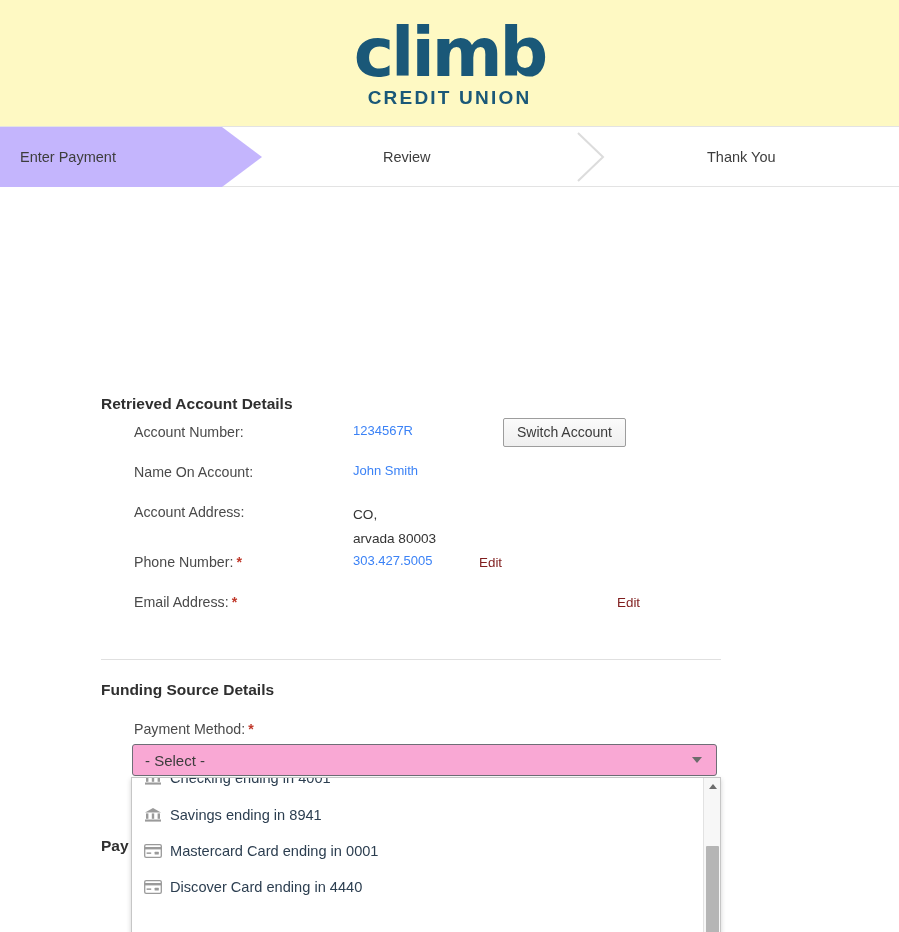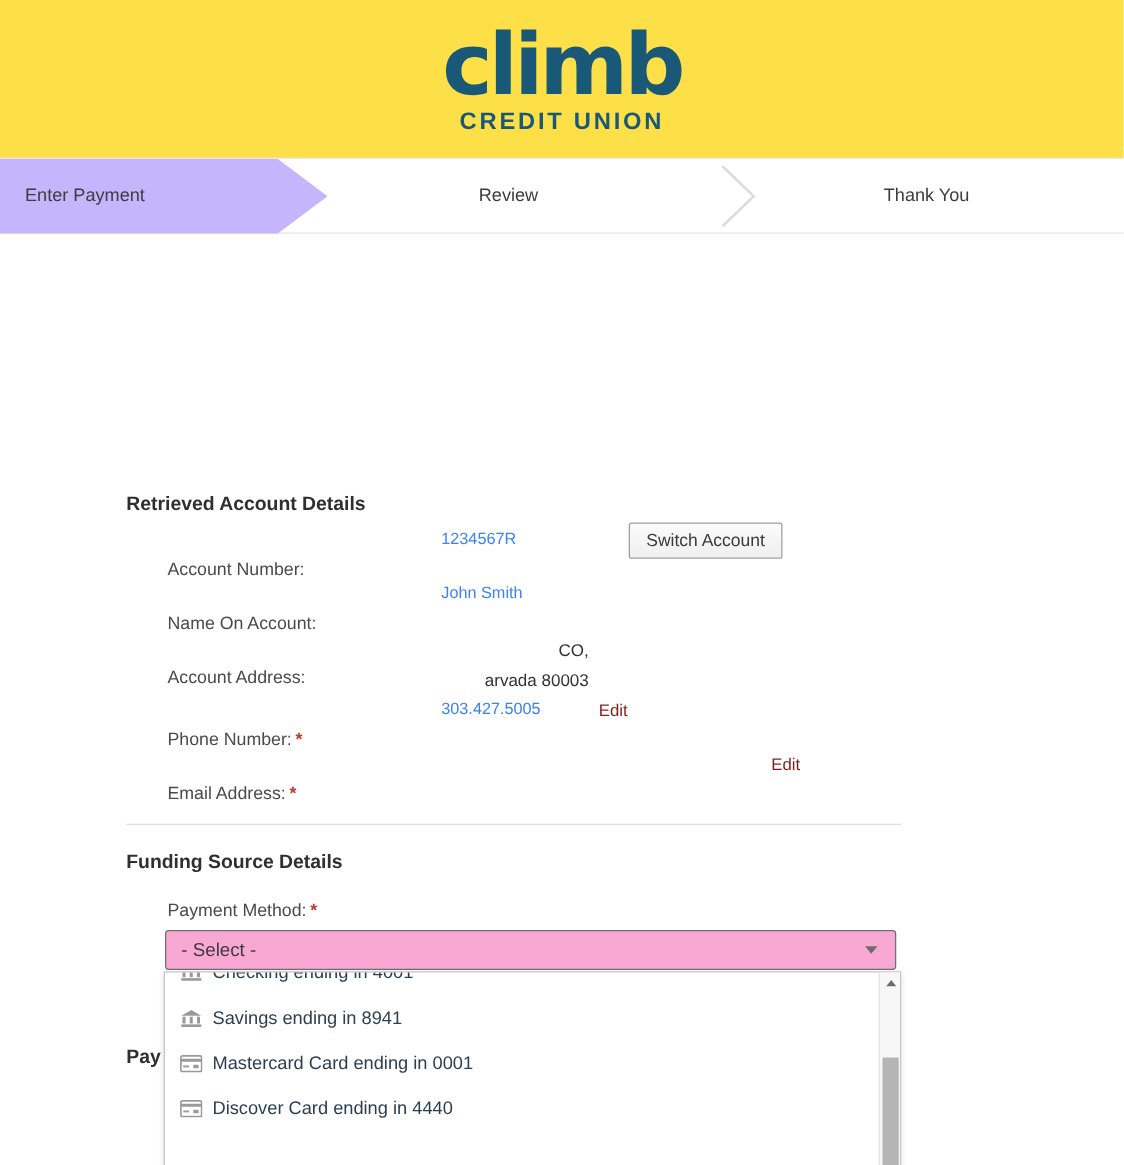--- a/index.html
+++ b/index.html
@@ -6,21 +6,21 @@
   html, body {
     margin: 0; padding: 0;
     background: #ffffff;
     font-family: "Liberation Sans", sans-serif;
   }
   body { width: 899px; height: 932px; position: relative; overflow: hidden; }
 
   
   .header {
     height: 127px;
-    background: #fde047;
+    background: #fef9c3;
     display: flex;
     align-items: center;
     justify-content: center;
     flex-direction: column;
     border-bottom: 1px solid #e3e3e3;
   }
   .logo-wrap { text-align: center; margin-top: 4px; }
   .logo-word {
     font-family: "DejaVu Sans", sans-serif;
     font-weight: bold;
@@ -83,30 +83,29 @@
     display: flex;
     align-items: flex-start;
     min-height: 40px;
   }
   .lbl {
     width: 252px;
     padding-left: 33px;
     font-size: 14.2px;
     color: #4a4a4a;
     padding-top: 3px;
-    margin-top: 24px;
   }
   .req { color: #c0392b; font-weight: bold; margin-left: 3px; }
   .val {
     font-size: 13px;
     color: #3b82f6;
     padding-top: 2px;
     min-width: 118px;
   }
-  .val-addr { line-height: 1.75; font-size: 13.6px; color: #333; text-align: right; }
+  .val-addr { line-height: 1.75; font-size: 13.6px; color: #333; }
   .edit-link {
     color: #7f1d1d;
     font-size: 13.4px;
     text-decoration: none;
     padding-top: 4px;
     margin-left: 8px;
     cursor: pointer;
   }
   .edit-far { margin-left: 146px; }
   .btn-switch {

